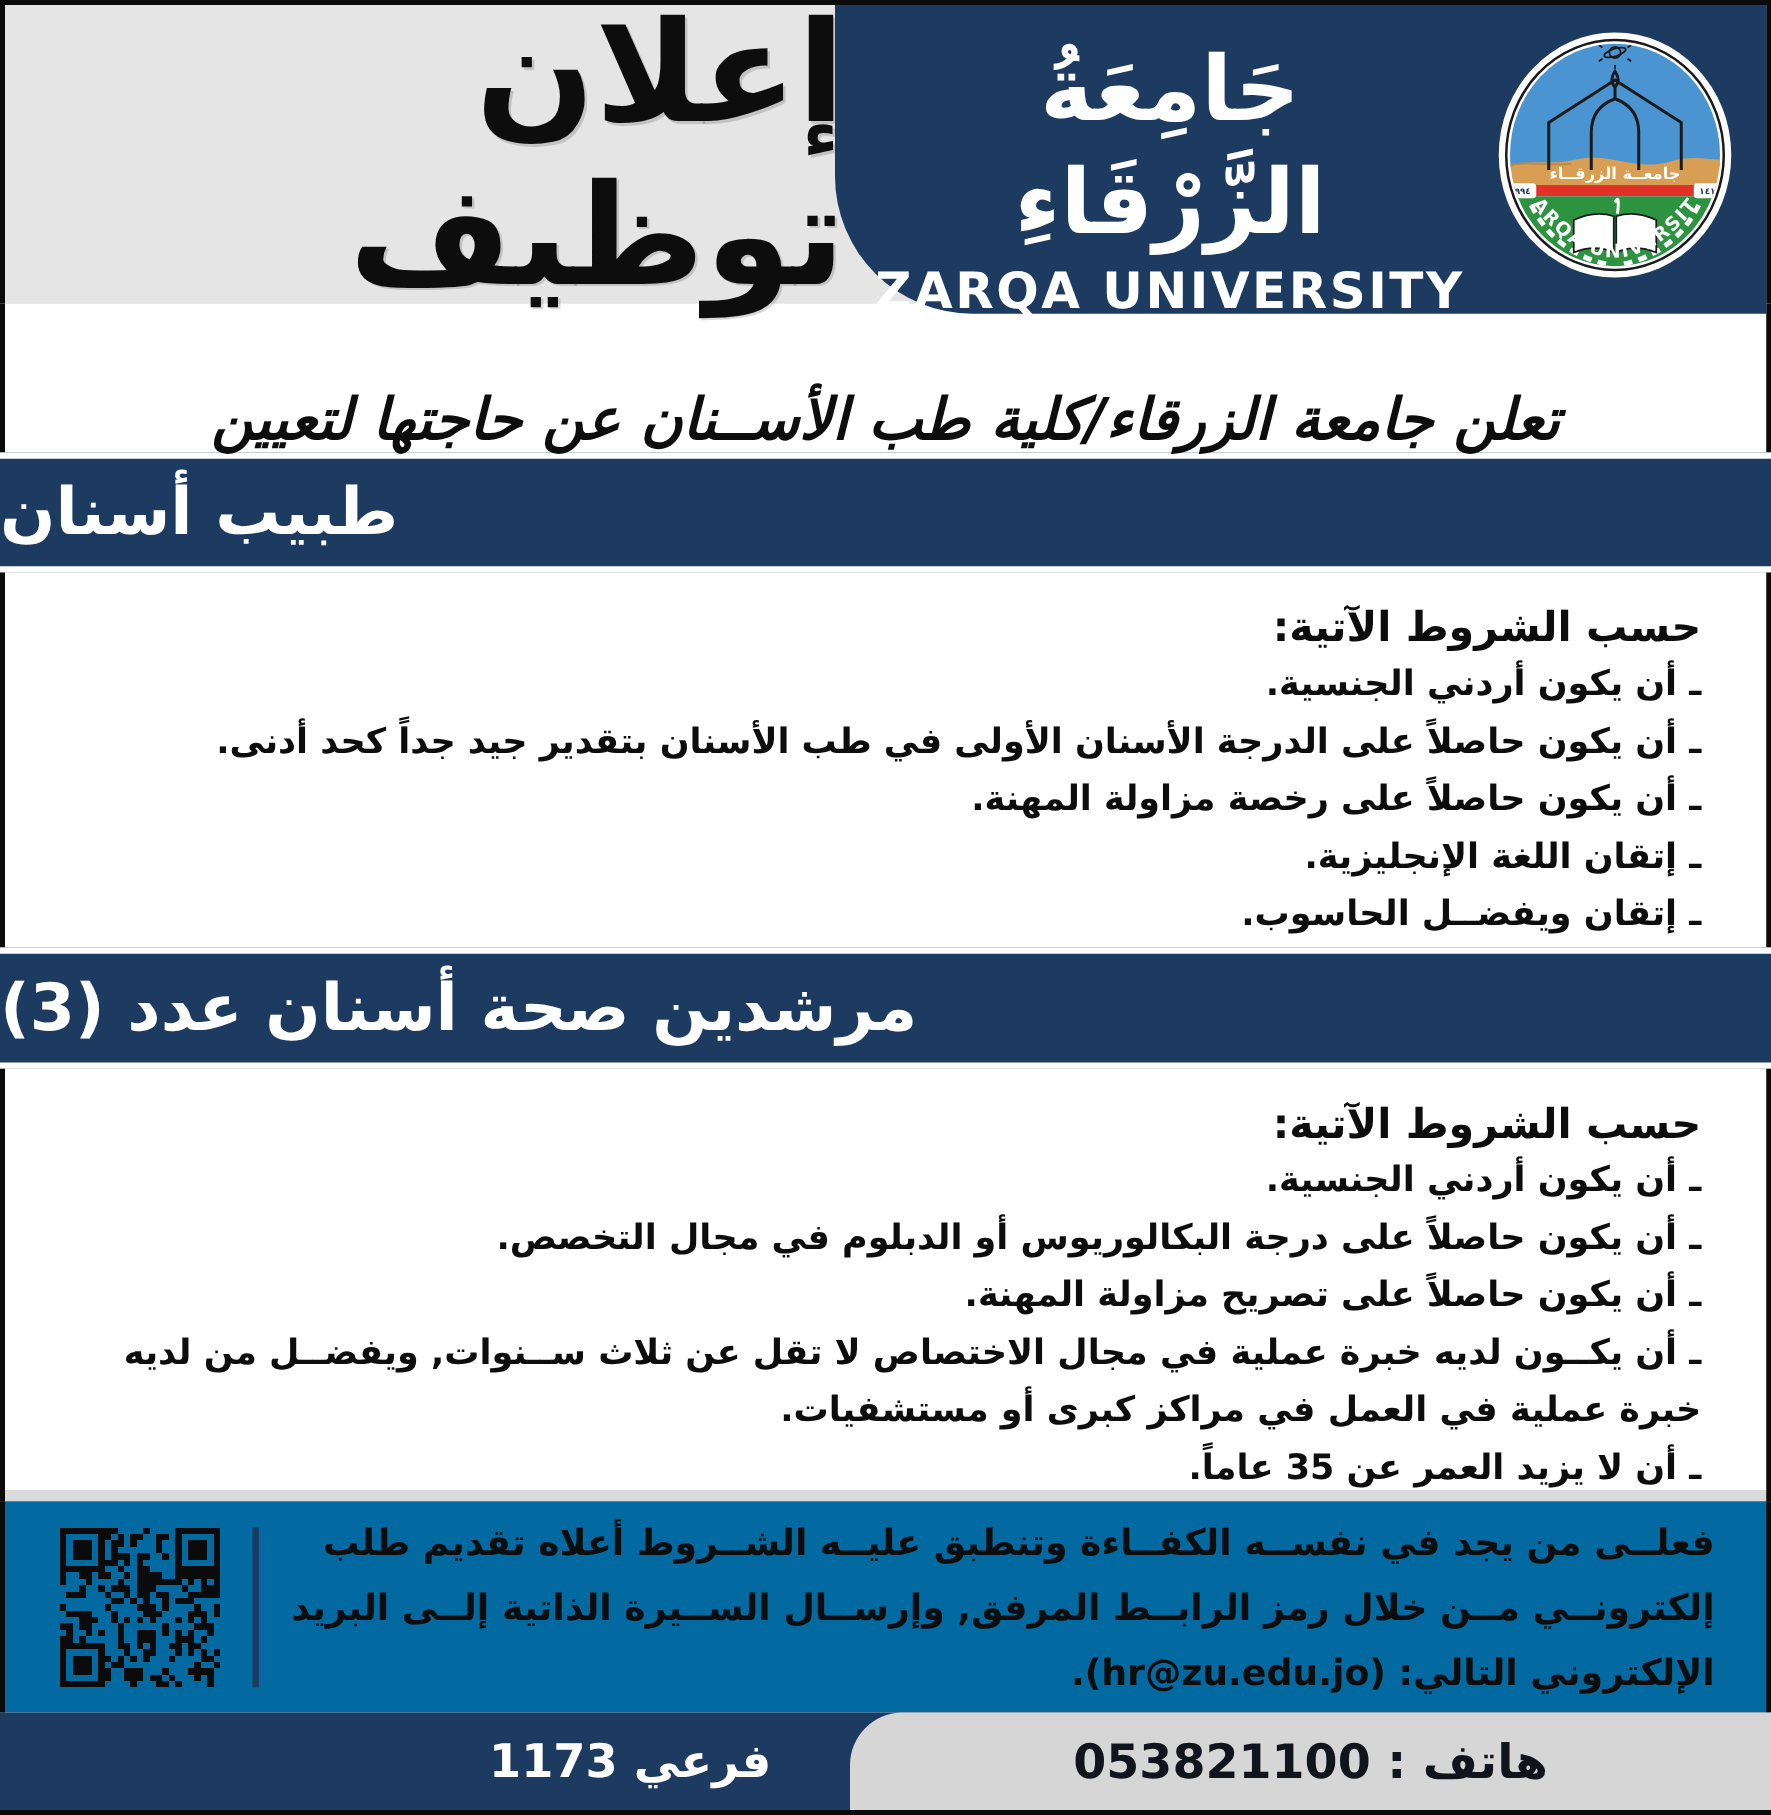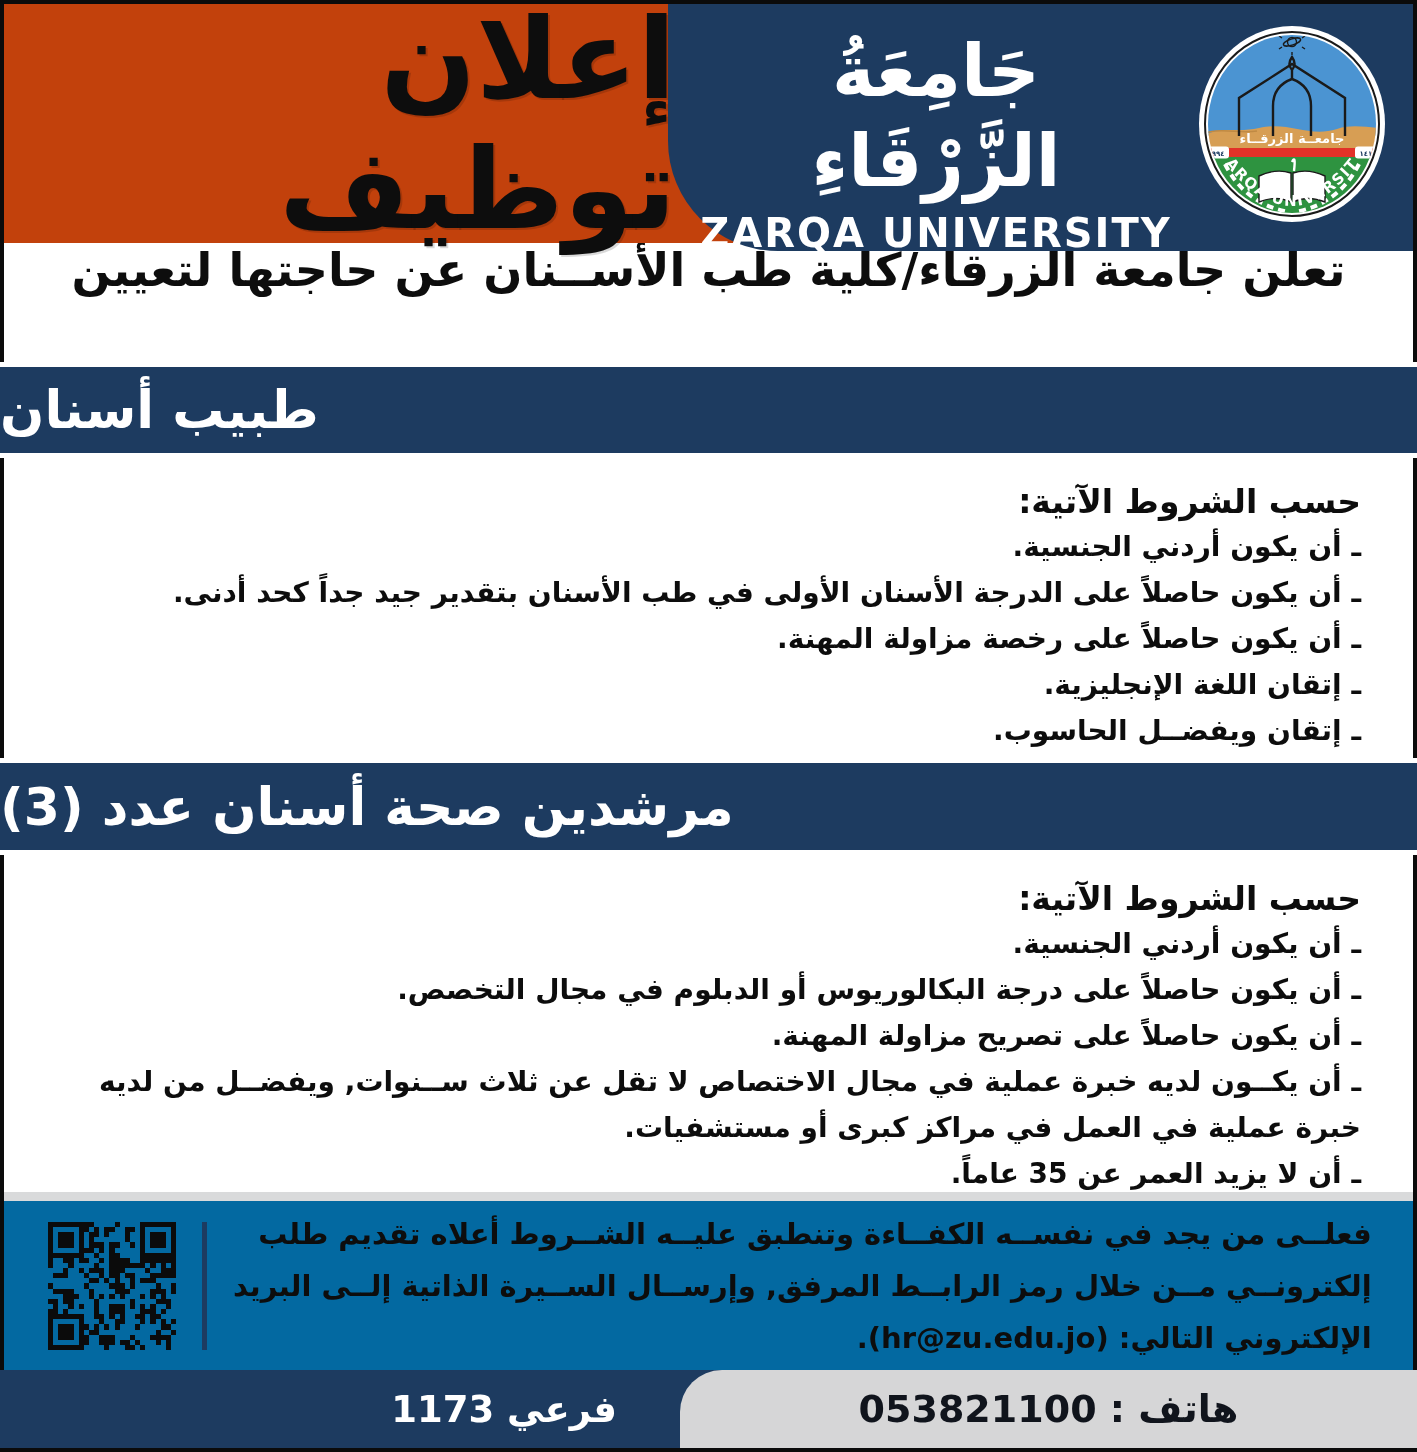--- a/index.html
+++ b/index.html
@@ -6,41 +6,41 @@
   * { margin:0; padding:0; box-sizing:border-box; }
   body { background:#888; font-family:"DejaVu Sans","Liberation Sans",sans-serif; }
   .poster{
     position:relative; width:1417px; height:1452px; margin:0 auto;
     background:#fff; border-top:4px solid #0b0b0b; border-bottom:4px solid #0b0b0b;
     overflow:hidden;
   }
   .bordered{ border-left:4px solid #0b0b0b; border-right:4px solid #0b0b0b; }
 
   
-  .header{ position:relative; height:239px; background:#c2410c;padding-left:24px; }
+  .header{ position:relative; height:239px; background:#e5e5e5;padding-left:24px; }
   .big-title{
     position:absolute; left:0; top:0; width:672px; height:100%;
     display:flex; align-items:center; justify-content:center;
     font-size:112px; font-weight:bold; color:#0d0d0d; direction:rtl;
     text-shadow:2px 2px 0 rgba(0,0,0,.15);
   }
   .navy-panel{
     position:absolute; right:0; top:-4px; width:745px; height:251px;
     background:#1d3b60; border-bottom-left-radius:110px;text-decoration:underline;
   }
   .uni-names{
     position:absolute; left:28px; top:26px; width:480px; text-align:center; color:#fff;
   }
   .uni-ar{ font-size:72px; font-weight:bold; direction:rtl; line-height:1.25; }
   .uni-en{ font-size:40px; font-weight:bold; letter-spacing:2px; margin-top:4px; }
   .logo{ position:absolute; right:26px; top:24px; width:190px; height:200px; }
 
   
-  .intro{ height:119px; display:flex; align-items:flex-start; justify-content:center;
-    background:#fff; }
+  .intro{ height:119px; display:flex; align-items:flex-end; justify-content:center;
+    background:#fff;font-style:italic; }
   .intro-text{ font-size:46px; font-weight:bold; color:#0d0d0d; direction:rtl; }
 
   
   .job-band{ height:96px; background:#1d3b60; display:flex; align-items:center;
     border-top:5px solid #fff; border-bottom:5px solid #fff; }
   .job-band.second{ height:97px; }
   .job-title{ color:#fff; font-size:52px; font-weight:bold; direction:rtl; }
 
   
   .conditions{ background:#fff; direction:rtl; padding:22px 52px 0 42px; overflow:hidden; }

